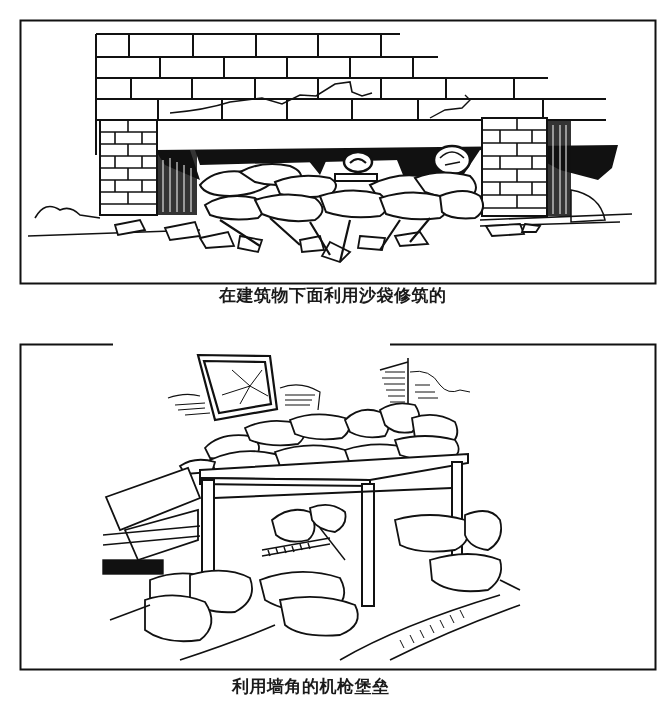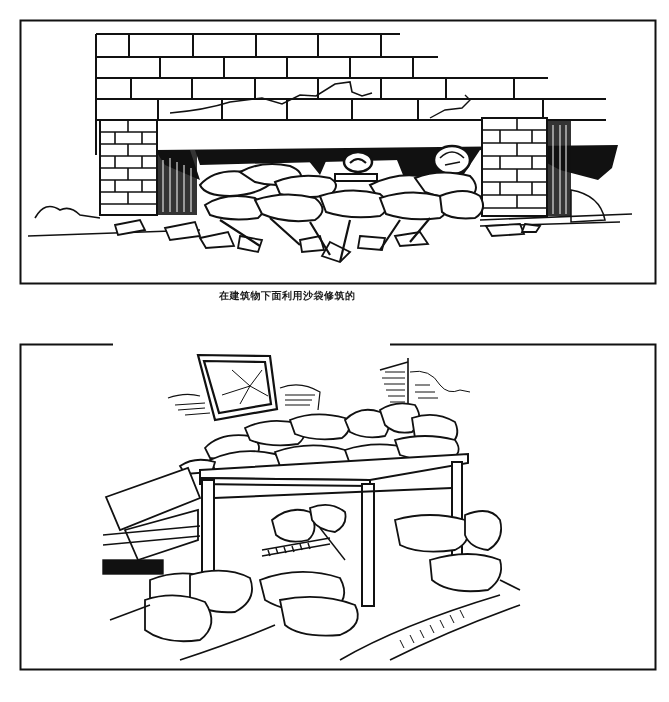--- a/index.html
+++ b/index.html
@@ -1,20 +1,20 @@
 <!DOCTYPE html>
 <html><head>
 <meta charset="utf-8">
 <style>
   html, body { margin:0; padding:0; background:#ffffff; }
   body { width:669px; height:702px; position:relative; overflow:hidden;
          font-family: "DejaVu Sans", sans-serif; color:#111; }
   .figure { position:absolute; }
   .frame { position:absolute; }
-  .caption { position:absolute; font-size:10px; line-height:15px; font-weight:bold; color:#1a1a1a; letter-spacing:0.5px; }
+  .caption { position:absolute; font-size:17px; line-height:15px; font-weight:bold; color:#1a1a1a; letter-spacing:0.5px; }
   svg { display:block; }
 </style>
 </head>
 <body>
 
 <div class="figure" style="left:0;top:0;width:669px;height:330px;">
   <svg class="frame" width="669" height="290" viewBox="0 0 669 290" style="left:0;top:0;">
 
     <rect x="20.5" y="20.5" width="635" height="263" fill="none" stroke="#111" stroke-width="2"></rect>
 
@@ -265,13 +265,16 @@
       <path d="M180 660 Q240 640 275 625"></path>
       <path d="M340 660 Q400 625 500 595"></path>
       <path d="M390 660 Q450 630 520 605"></path>
       <path d="M500 580 L520 590"></path>
     </g>
     <g stroke="#111" stroke-width="1" fill="none">
       <path d="M400 640 L404 648 M410 635 L414 643 M420 630 L424 638 M430 625 L434 633 M440 620 L444 628 M450 615 L454 623 M460 610 L464 618"></path>
     </g>
   </svg>
 
+  <div class="caption" style="left:232px;top:349px;">
+    <div>利用墙角的机枪堡垒</div>
+  </div>
 </div>
 
 </body></html>

